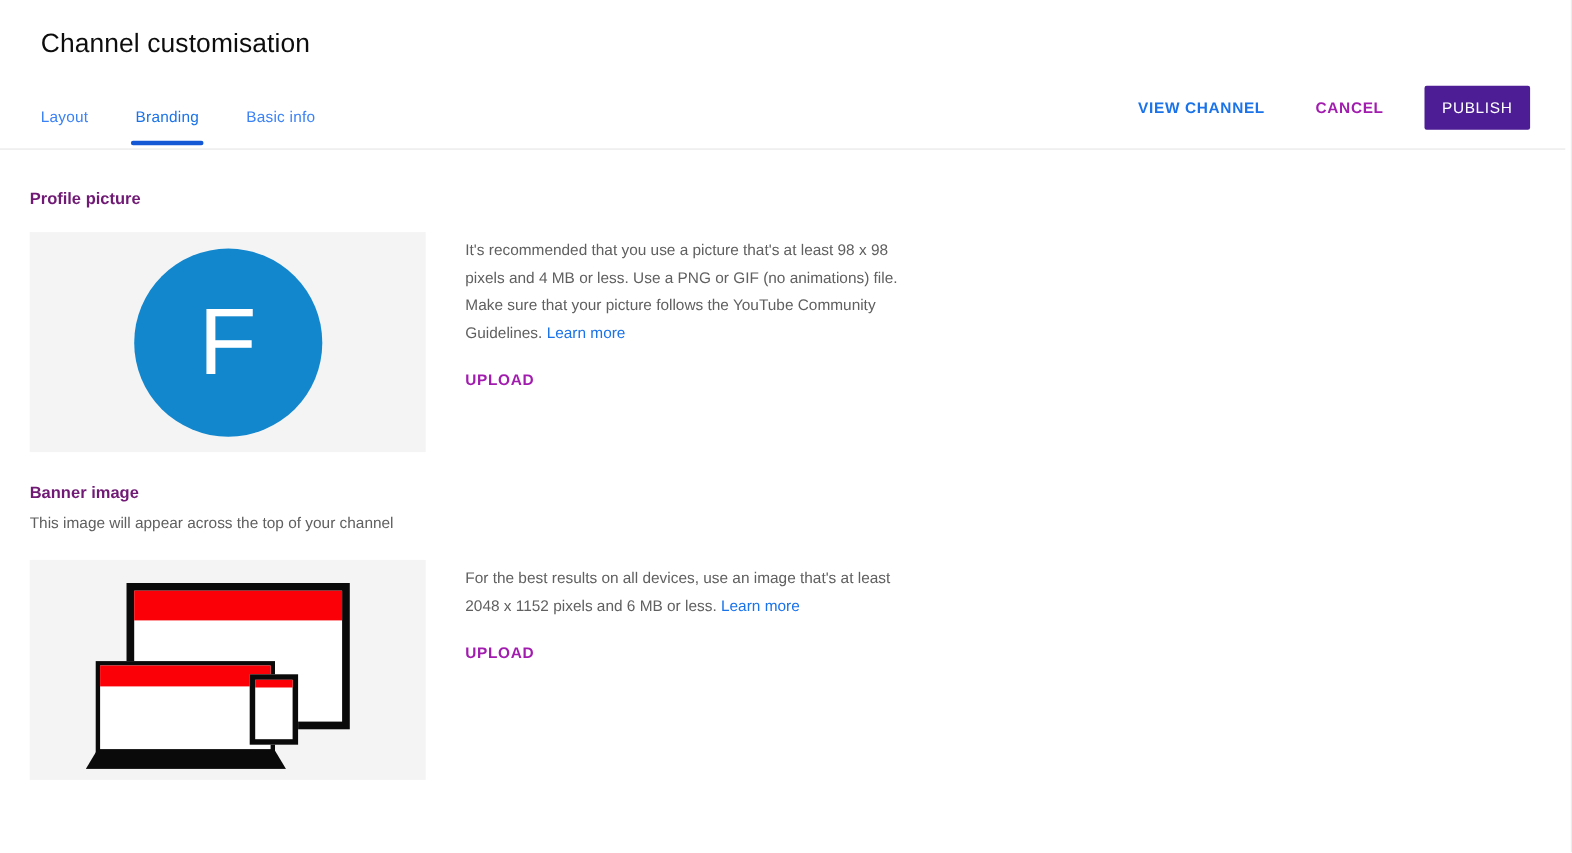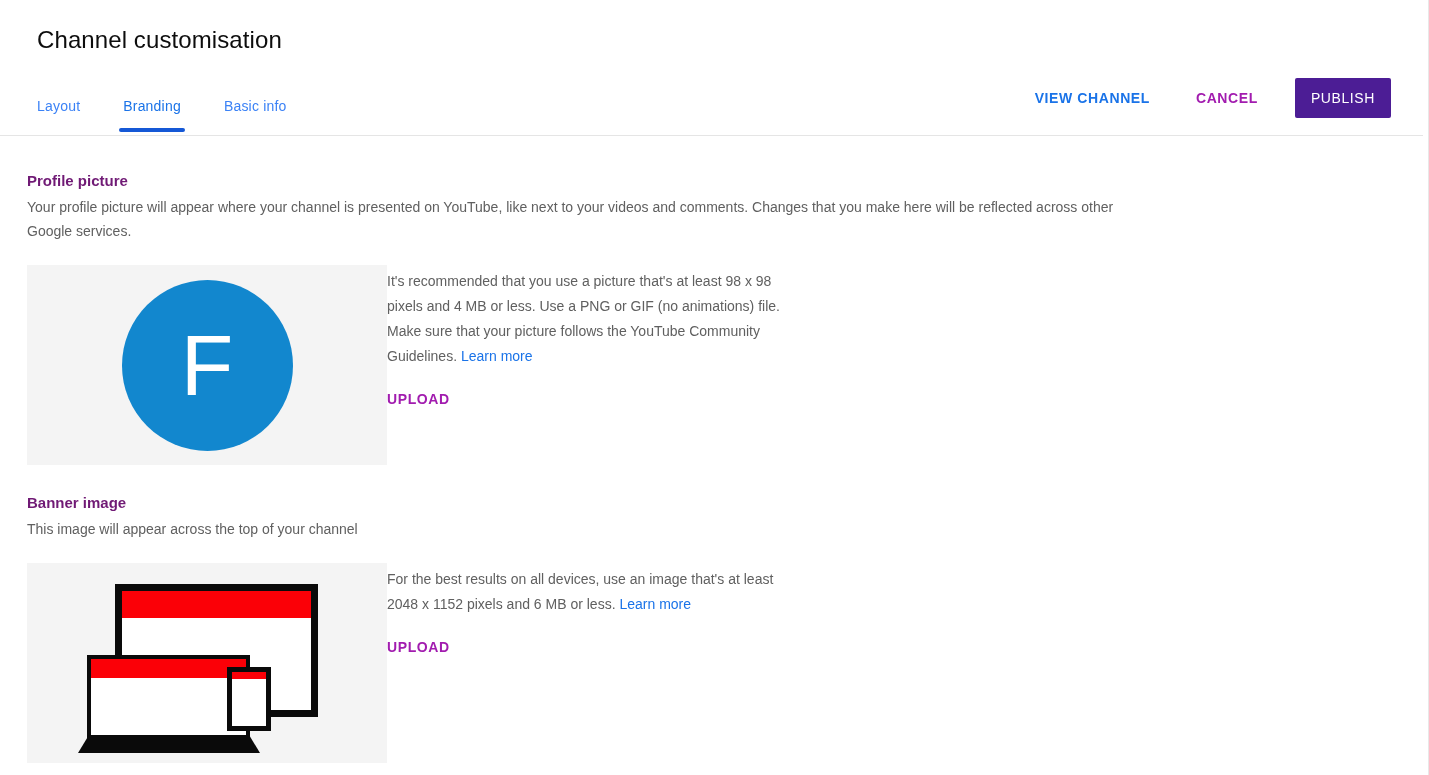--- a/index.html
+++ b/index.html
@@ -84,21 +84,21 @@
 
   .row { position: relative; display: flex; margin-left: 27px; }
 
   .placeholder {
     width: 360px; height: 200px;
     background: #f4f4f4;
     display: flex; align-items: center; justify-content: center;
     flex: none;
   }
 
-  .side { padding-top: 4px; }
+  .side { margin-left: 36px; padding-top: 4px; }
   .side-text {
     font-size: 14px; color: #606060; line-height: 25px;
     width: 412px;
   }
   .link { color: #1a73e8; text-decoration: none; cursor: pointer; }
   .upload-btn {
     display: inline-block;
     margin-top: 22px;
     font-size: 14px; font-weight: 600; letter-spacing: .6px;
     color: #a21caf; background: none; border: none;
@@ -171,21 +171,20 @@
       <button class="btn-text btn-view">VIEW CHANNEL</button>
       <button class="btn-text btn-cancel">CANCEL</button>
       <button class="btn-publish">PUBLISH</button>
     </div>
   </div>
 
   <div class="content">
 
     <div class="section" style="padding-top:36px;">
       <div class="section-title">Profile picture</div>
-      <div class="section-desc" style="margin-top:6px;">Your profile picture will appear where your channel is presented on YouTube, like next to your videos and comments. Changes that you make here will be reflected across other Google services.</div>
 
       <div class="row" style="margin-top:22px;">
         <div class="placeholder">
           <div class="avatar" style="background:#1287ce;">
             <span>F</span>
           </div>
         </div>
         <div class="side">
           <div class="side-text">
             <span>It's recommended that you use a picture that's at least 98 x 98 pixels and 4 MB or less. Use a PNG or GIF (no animations) file. Make sure that your picture follows the YouTube Community Guidelines.</span>

